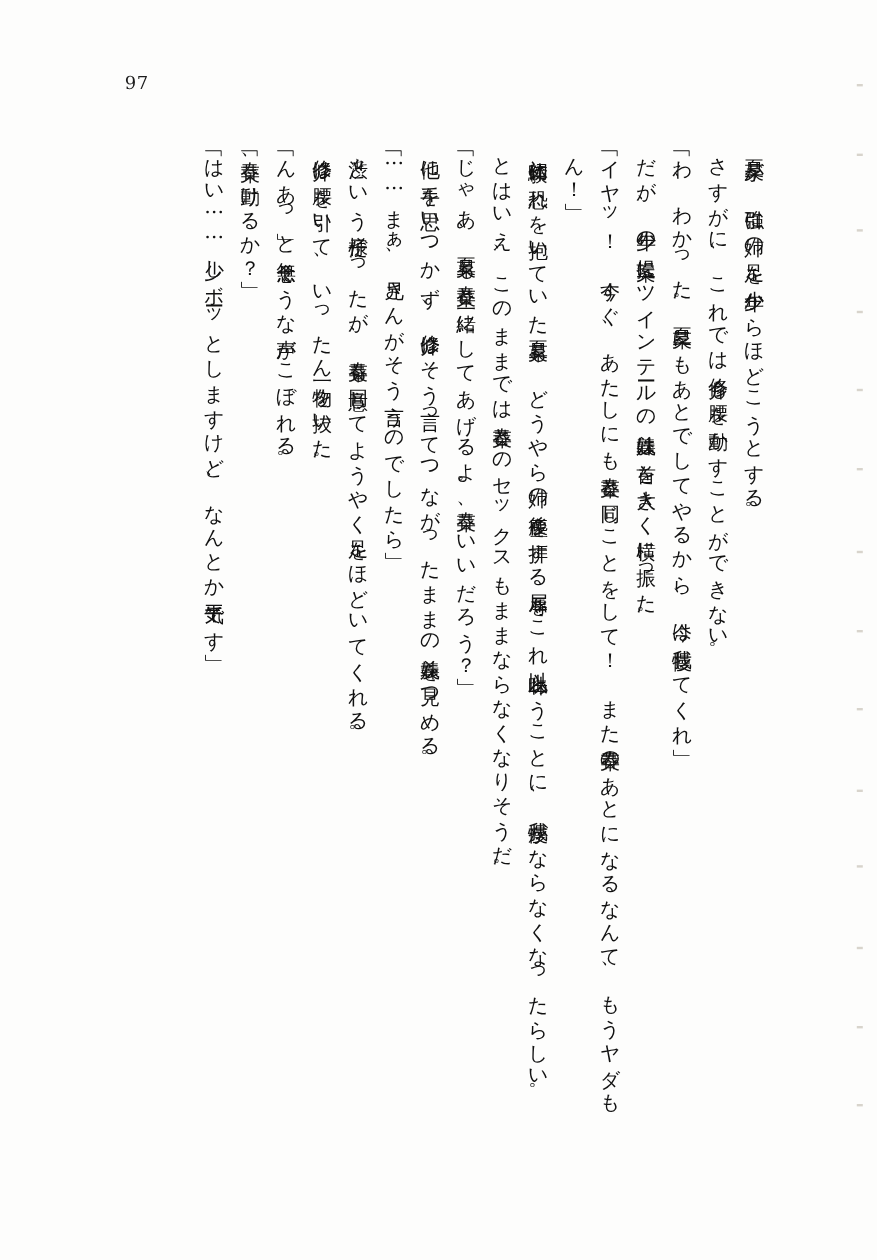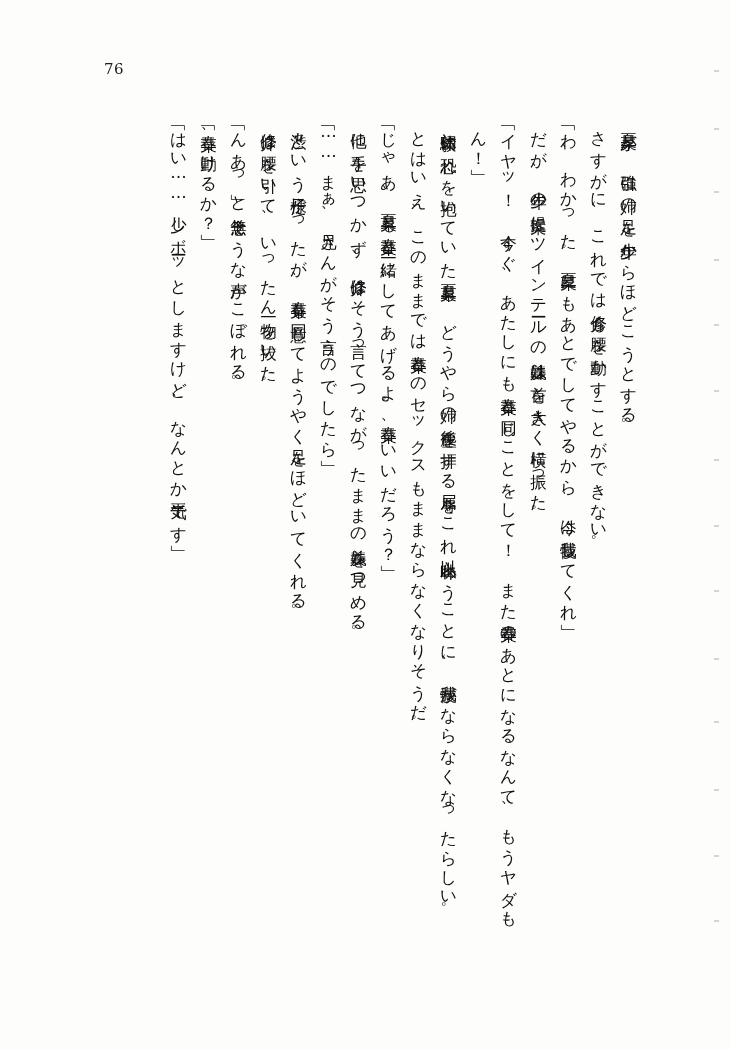--- a/index.html
+++ b/index.html
@@ -77,21 +77,21 @@
     height: 2px;
     background: #d8d4cc;
     display: block;
   }
 </style>
 </head>
 <body>
 
 <div class="page">
 
-  <div class="page-number">76</div>
+  <div class="page-number">97</div>
 
   <div class="body-text">
     <p class="indent-1">夏菜が、強引に姉の足を少年からほどこうとする。</p>
     <p class="indent-1">さすがに、これでは修介も腰を動かすことができない。</p>
     <p>「わ、わかった。夏菜にもあとでしてやるから、今は我慢してくれ」</p>
     <p class="indent-1">だが、少年の提案にツインテールの義妹は首を大きく横に振った。</p>
     <p>「イヤッ！ 今すぐ、あたしにも春菜と同じことをして！ また春菜のあとになるなんて、もうヤダもん！」</p>
     <p class="indent-1">初体験に恐れを抱いていた夏菜も、どうやら姉の後塵を拝する屈辱をこれ以上味わうことに、我慢がならなくなったらしい。</p>
     <p class="indent-1">とはいえ、このままでは春菜とのセックスもままならなくなりそうだ。</p>
     <p>「じゃあ、夏菜も春菜と一緒にしてあげるよ。春菜、いいだろう？」</p>

